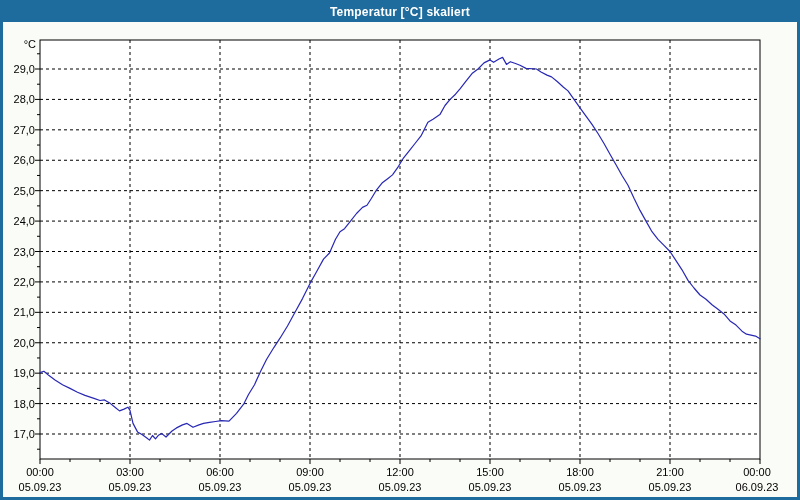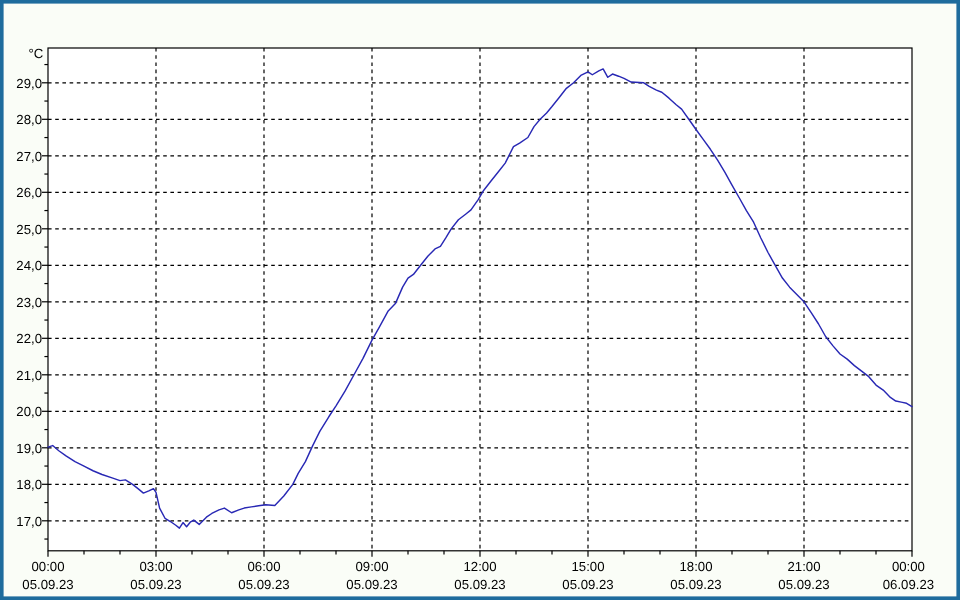--- a/index.html
+++ b/index.html
@@ -24,20 +24,23 @@
     position:absolute;left:0;top:0;right:0;bottom:0;
     border:3px solid #1e6c9d;
     pointer-events:none;
   }
   text{font-family:"Liberation Sans", sans-serif;}
 </style>
 </head>
 <body>
 
 <div class="window">
+  <div class="titlebar">
+    <span class="title">Temperatur [°C] skaliert</span>
+  </div>
   <svg class="chart" id="chart-svg" width="800" height="500" viewBox="0 0 800 500">
       <rect x="40" y="40" width="720" height="419" fill="#ffffff" stroke="#000000" stroke-width="1"></rect>
       <line x1="40" y1="69" x2="760" y2="69" stroke="#000000" stroke-width="1" stroke-dasharray="3 3"></line>
       <text x="35" y="73" text-anchor="end" font-size="11" fill="#000000">29,0</text>
       <line x1="40" y1="99.41666666666667" x2="760" y2="99.41666666666667" stroke="#000000" stroke-width="1" stroke-dasharray="3 3"></line>
       <text x="35" y="103.41666666666667" text-anchor="end" font-size="11" fill="#000000">28,0</text>
       <line x1="40" y1="129.83333333333334" x2="760" y2="129.83333333333334" stroke="#000000" stroke-width="1" stroke-dasharray="3 3"></line>
       <text x="35" y="133.83333333333334" text-anchor="end" font-size="11" fill="#000000">27,0</text>
       <line x1="40" y1="160.25" x2="760" y2="160.25" stroke="#000000" stroke-width="1" stroke-dasharray="3 3"></line>
       <text x="35" y="164.25" text-anchor="end" font-size="11" fill="#000000">26,0</text>

